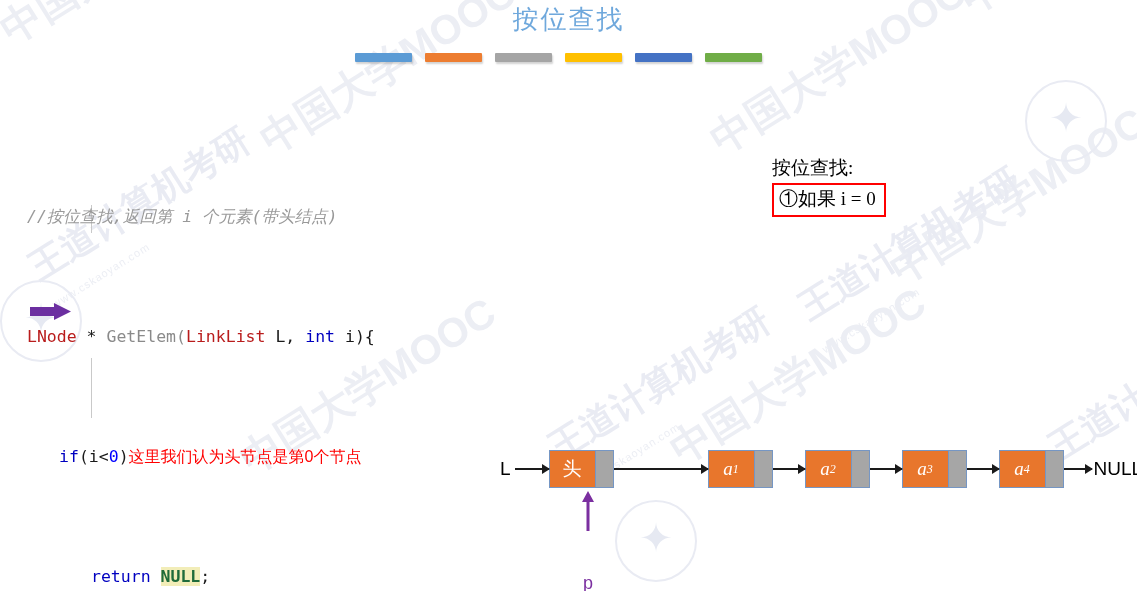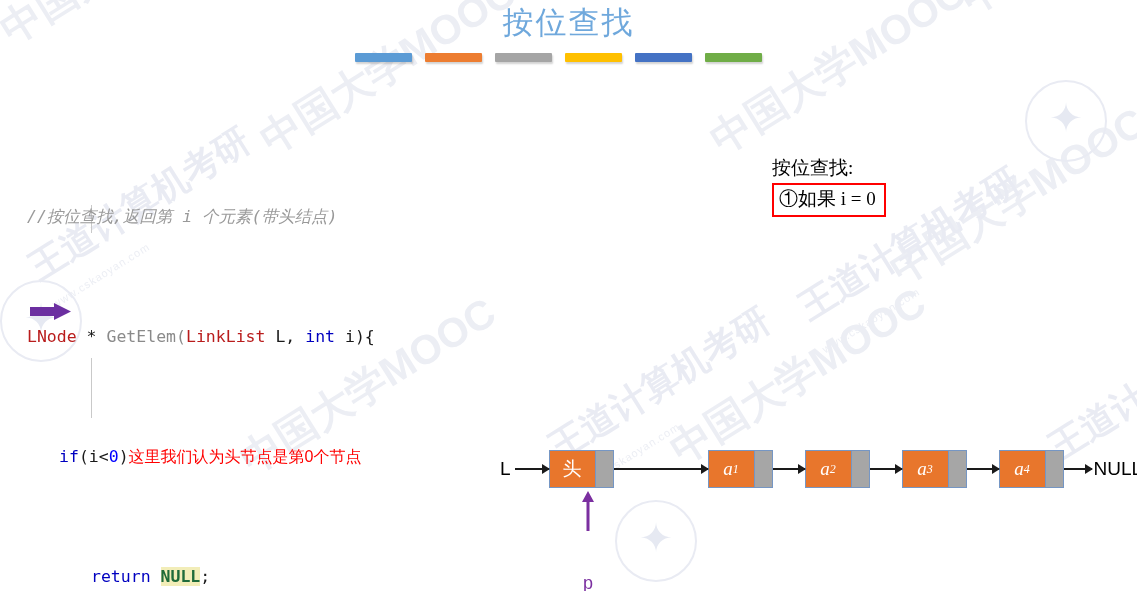--- a/index.html
+++ b/index.html
@@ -45,21 +45,21 @@
     font-family: "Liberation Serif", "DejaVu Serif", serif;
   }
 
   
   .title {
     position: absolute;
     top: 2px;
     left: 0;
     width: 1137px;
     text-align: center;
-    font-size: 31px;
+    font-size: 26px;
     color: #6fa8dc;
     font-family: "Liberation Serif", "DejaVu Serif", serif;
     letter-spacing: 2px;
     z-index: 3;
   }
   .bar-row {
     position: absolute;
     top: 53px;
     left: 355px;
     display: flex;

